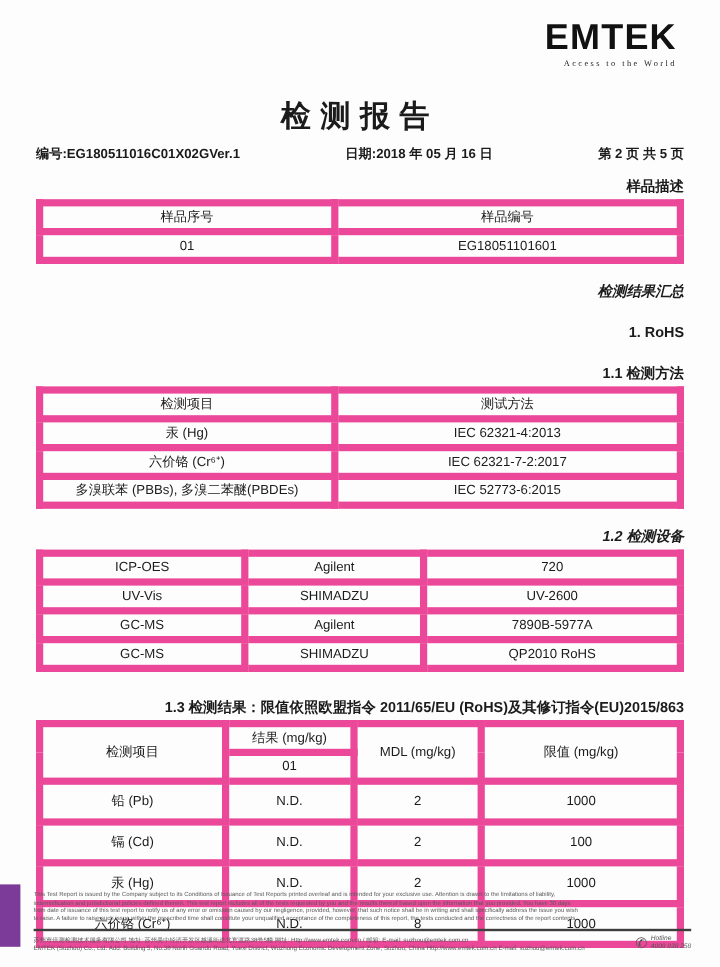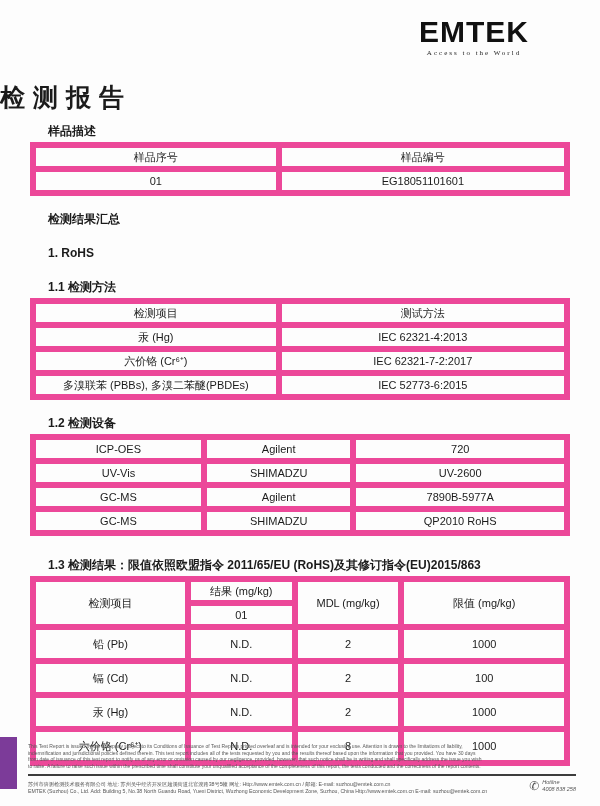--- a/index.html
+++ b/index.html
@@ -7,43 +7,43 @@
   .page {
     position: relative;
     width: 600px;
     height: 806px;
     background: #fdfdfd;
     font-family: "Liberation Sans", sans-serif;
     color: #1b1b1b;
     overflow: hidden;
   }
   
-  .logo { position: absolute; top: 16px; right: 56px; width: 140px; text-align: center; }
+  .logo { position: absolute; top: 16px; right: 36px; width: 140px; text-align: right; }
   .logo-brand {
     font-size: 30px; font-weight: 700; letter-spacing: 1px;
     color: #111; line-height: 32px;
   }
   .logo-tagline {
     font-family: Liberation Serif, serif;
     font-size: 7px; letter-spacing: 2px; color: #222; margin-top: 1px;
   }
   
   .title {
-    padding-top: 82px; 
+    padding-top: 82px; text-align: center;
     font-size: 25px; font-weight: 700; letter-spacing: 8px; line-height: 30px;
   }
   .meta {
     display: flex; justify-content: space-between;
     margin: 9px 30px 0 30px;
     font-size: 11px; font-weight: 700;
   }
   
-  .heading { margin: 0 48px; font-size: 12px; font-weight: 700; line-height: 14px; }
+  .heading { margin: 0 30px; font-size: 12px; font-weight: 700; line-height: 14px; text-align: right; }
   .mt12 { margin-top: 12px; }
-  .mt16 { margin-top: 16px; }
+  .mt16 { margin-top: 16px; font-style: italic; }
   .mt20 { margin-top: 20px; }
   .mt22 { margin-top: 22px; }
   table {
     width: 540px; margin: 4px 30px 0 30px;
     border-collapse: collapse; table-layout: fixed;
   }
   th, td {
     border: 6px solid #ec4899;
     font-size: 11px; font-weight: 400;
     text-align: center; vertical-align: middle;
@@ -82,20 +82,25 @@
 <body>
 
 <div class="page">
 
   <div class="logo">
     <div class="logo-brand">EMTEK</div>
     <div class="logo-tagline">Access to the World</div>
   </div>
 
   <div class="title">检测报告</div>
+  <div class="meta">
+    <span>编号:EG180511016C01X02GVer.1</span>
+    <span>日期:2018 年 05 月 16 日</span>
+    <span>第 2 页 共 5 页</span>
+  </div>
 
   <div class="heading mt12">样品描述</div>
   <table>
     <colgroup>
         <col style="width:46%">
         <col style="width:54%">
       </colgroup>
     <tbody>
         <tr>
       <th>样品序号</th>

